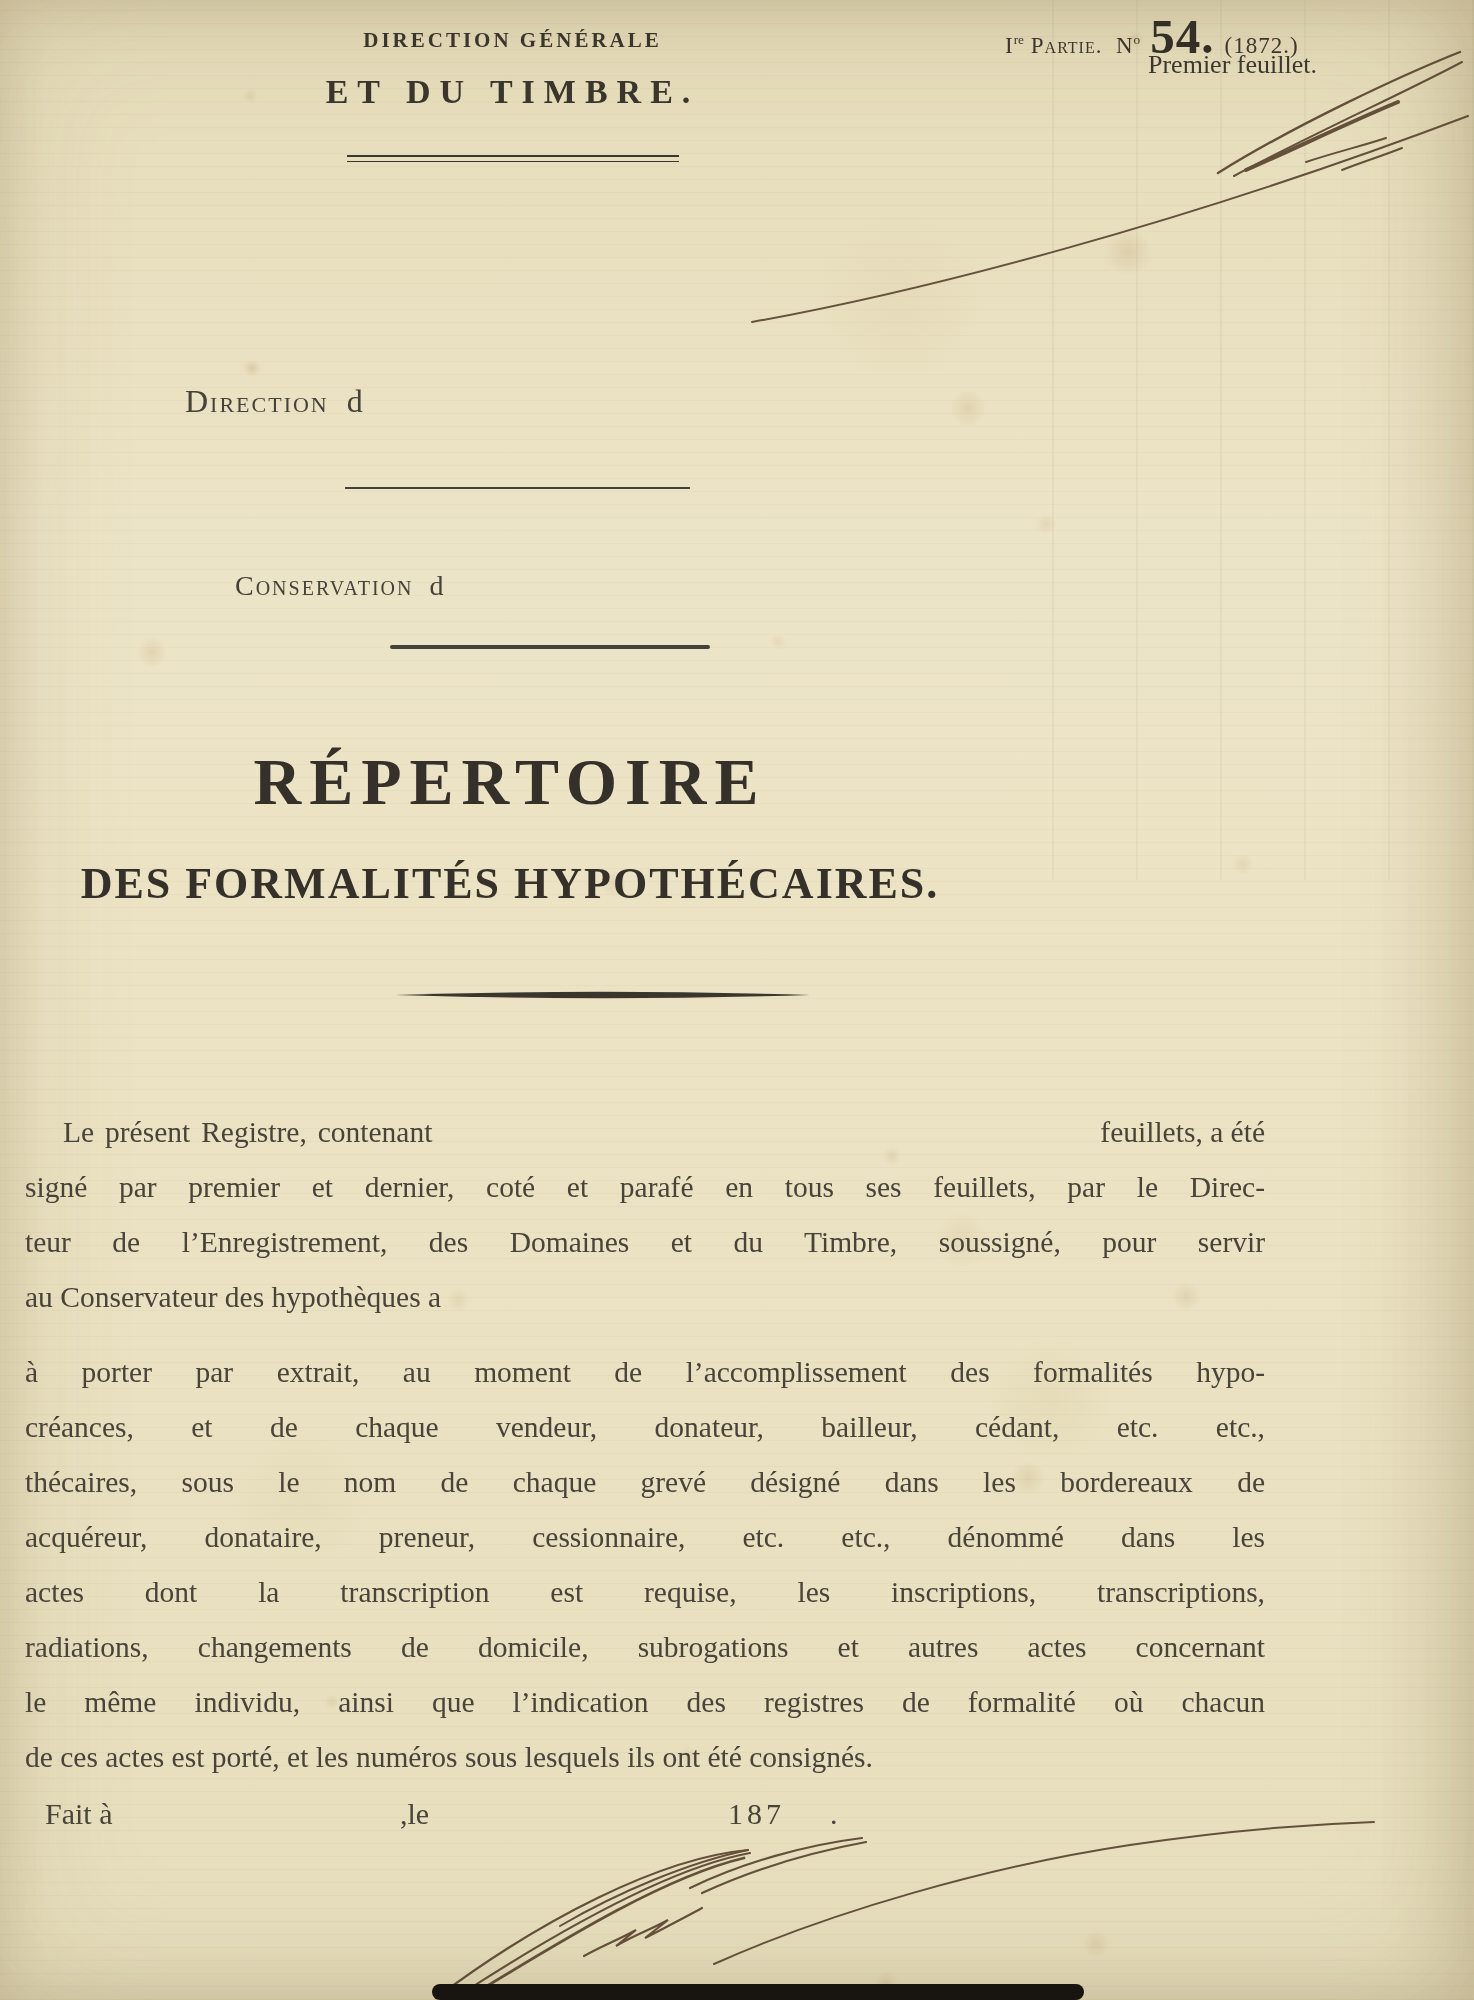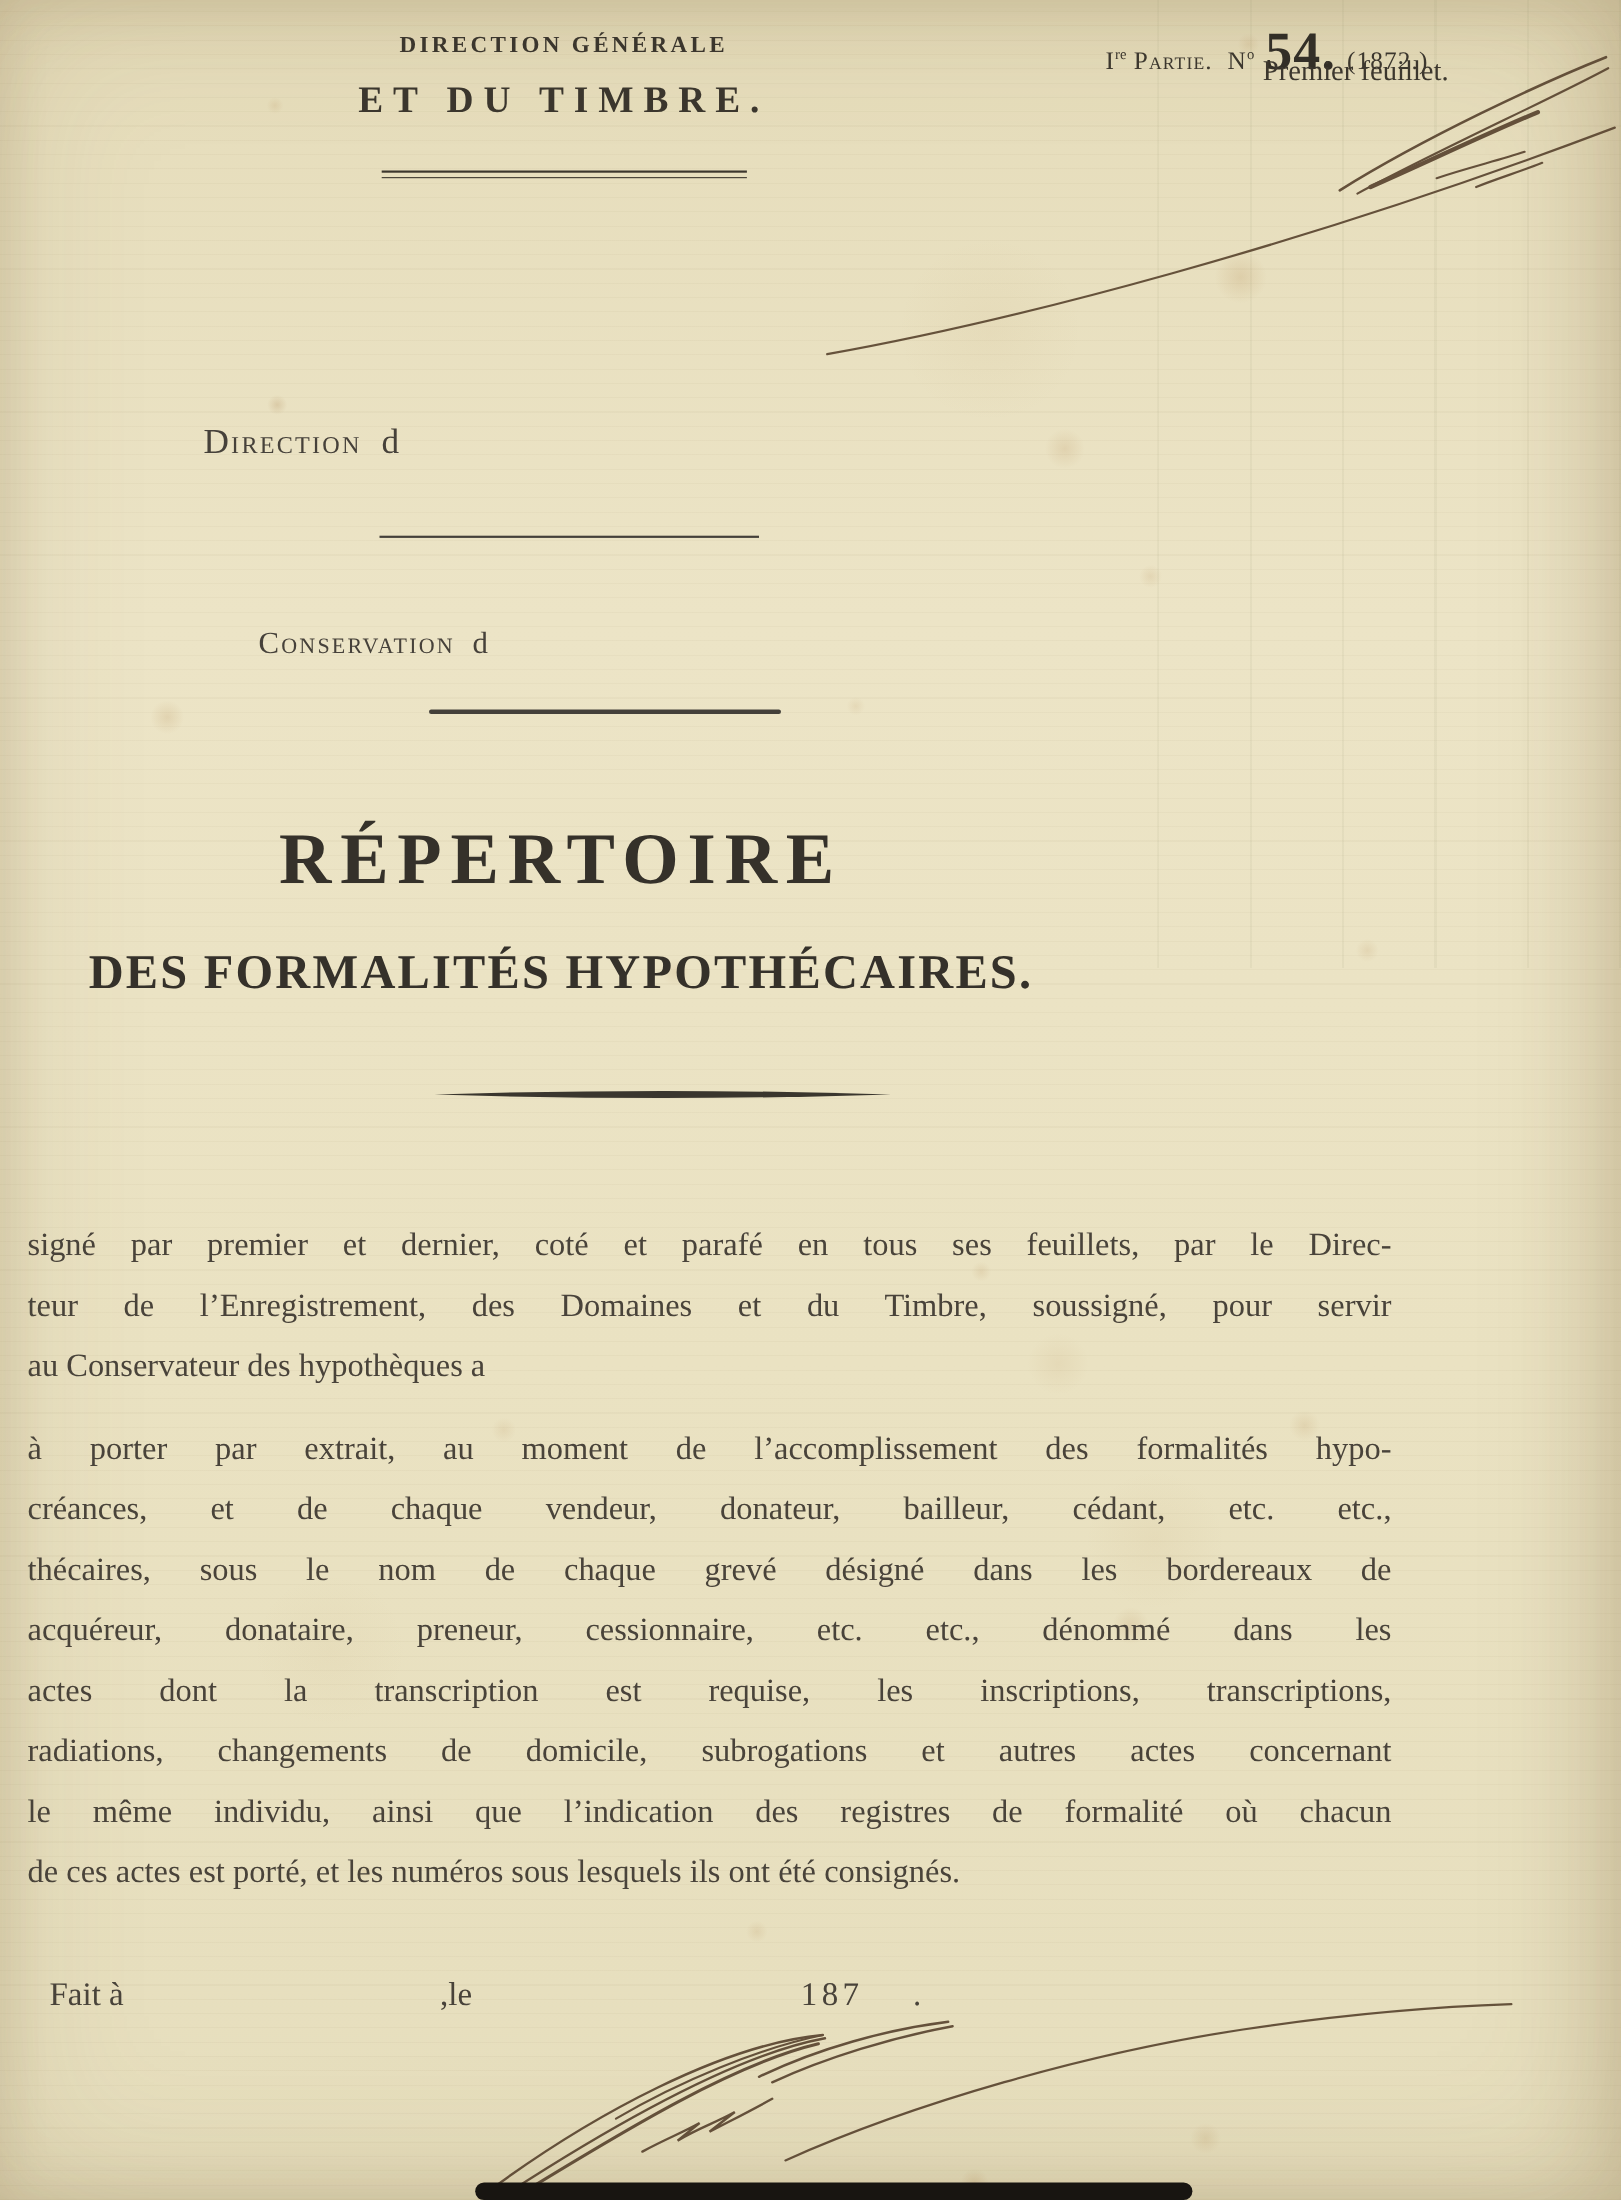--- a/index.html
+++ b/index.html
@@ -41,21 +41,21 @@
     radial-gradient(circle 11px at 250px 96px, rgba(165,115,55,.12), rgba(165,115,55,0) 70%),
     radial-gradient(circle 40px at 962px 1240px, rgba(165,115,55,.08), rgba(165,115,55,0) 70%),
     radial-gradient(circle 90px at 1050px 1400px, rgba(170,125,60,.06), rgba(170,125,60,0) 70%),
     radial-gradient(circle 120px at 900px 300px, rgba(170,125,60,.05), rgba(170,125,60,0) 70%),
     radial-gradient(circle 100px at 300px 1500px, rgba(170,125,60,.04), rgba(170,125,60,0) 70%),
     radial-gradient(circle 14px at 1135px 40px, rgba(165,115,55,.12), rgba(165,115,55,0) 70%);}
   .sc{font-variant:small-caps;}
   .sup{font-size:58%;vertical-align:super;letter-spacing:0;}
 
   
-  .masthead{position:absolute;left:1005px;top:18px;white-space:nowrap;color:#3c372e;
+  .masthead{position:absolute;left:1005px;top:8px;white-space:nowrap;color:#3c372e;
     display:flex;align-items:baseline;gap:10px;}
   .mh-small{font-size:23px;letter-spacing:1px;}
   .mh-number{font-size:49px;font-weight:bold;letter-spacing:1px;color:#332f27;}
   .feuillet{position:absolute;left:1148px;top:50px;font-size:26px;color:#3c372e;}
 
   
   .header{position:absolute;left:40px;top:28px;width:945px;text-align:center;color:#3b362d;}
   .h1{font-size:21px;font-weight:bold;letter-spacing:3px;}
   .h2{font-size:40px;font-weight:bold;letter-spacing:3px;margin-top:28px;white-space:nowrap;}
   .h3{font-size:34px;font-weight:bold;letter-spacing:9px;margin-top:20px;}
@@ -123,20 +123,24 @@
 
   <div class="titleband">
     <div class="main-title">RÉPERTOIRE</div>
     <div class="subtitle">DES FORMALITÉS HYPOTHÉCAIRES.</div>
   </div>
   <svg class="swell" width="415" height="14" viewBox="0 0 415 14">
     <path d="M0,7 Q207,0.5 415,7 Q207,13.5 0,7 Z" fill="#3a362e"></path>
   </svg>
 
   <div class="bodytext">
+    <div class="bl bl-first">
+      <span class="lead">Le présent Registre, contenant</span>
+      <span>feuillets, a été</span>
+    </div>
     <div class="bl j">signé par premier et dernier, coté et parafé en tous ses feuillets, par le Direc-</div>
     <div class="bl j">teur de l’Enregistrement, des Domaines et du Timbre, soussigné, pour servir</div>
     <div class="bl">au Conservateur des hypothèques a</div>
     <div class="bl j gap">à porter par extrait, au moment de l’accomplissement des formalités hypo-</div>
     <div class="bl j">créances, et de chaque vendeur, donateur, bailleur, cédant, etc. etc.,</div>
     <div class="bl j">thécaires, sous le nom de chaque grevé désigné dans les bordereaux de</div>
     <div class="bl j">acquéreur, donataire, preneur, cessionnaire, etc. etc., dénommé dans les</div>
     <div class="bl j">actes dont la transcription est requise, les inscriptions, transcriptions,</div>
     <div class="bl j">radiations, changements de domicile, subrogations et autres actes concernant</div>
     <div class="bl j">le même individu, ainsi que l’indication des registres de formalité où chacun</div>

